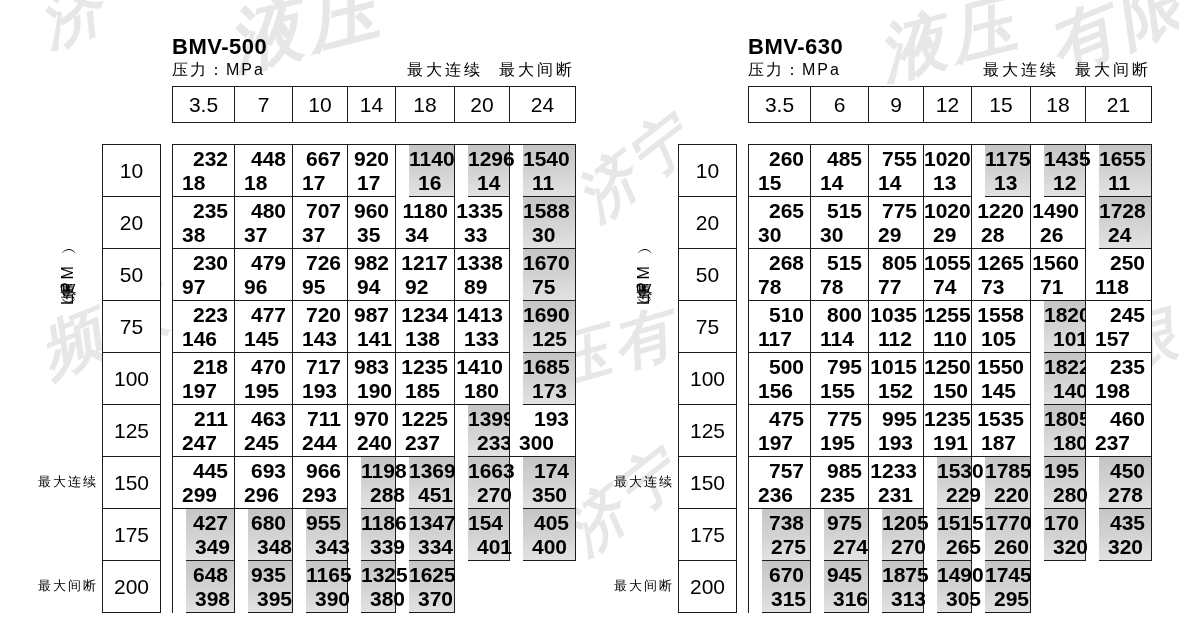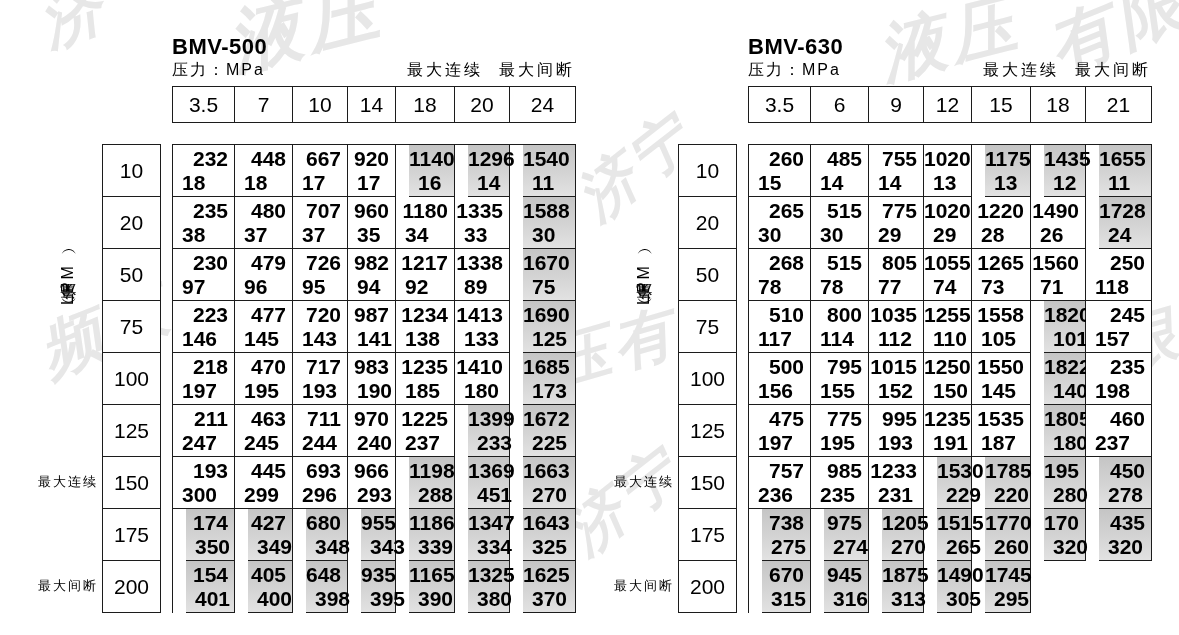--- a/index.html
+++ b/index.html
@@ -292,24 +292,20 @@
           <div class="b">240</div>
         </div>
         <div class="cell">
           <div class="t">1225</div>
           <div class="b">237</div>
         </div>
         <div class="cell gray">
           <div class="t">1399</div>
           <div class="b">233</div>
         </div>
-        <div class="cell gray">
-          <div class="t">1672</div>
-          <div class="b">225</div>
-        </div>
         <div class="cell">
           <div class="t">193</div>
           <div class="b">300</div>
         </div>
         <div class="cell">
           <div class="t">445</div>
           <div class="b">299</div>
         </div>
         <div class="cell">
           <div class="t">693</div>
@@ -347,24 +343,20 @@
           <div class="t">955</div>
           <div class="b">343</div>
         </div>
         <div class="cell gray">
           <div class="t">1186</div>
           <div class="b">339</div>
         </div>
         <div class="cell gray">
           <div class="t">1347</div>
           <div class="b">334</div>
-        </div>
-        <div class="cell gray">
-          <div class="t">1643</div>
-          <div class="b">325</div>
         </div>
         <div class="cell gray">
           <div class="t">154</div>
           <div class="b">401</div>
         </div>
         <div class="cell gray">
           <div class="t">405</div>
           <div class="b">400</div>
         </div>
         <div class="cell gray">

